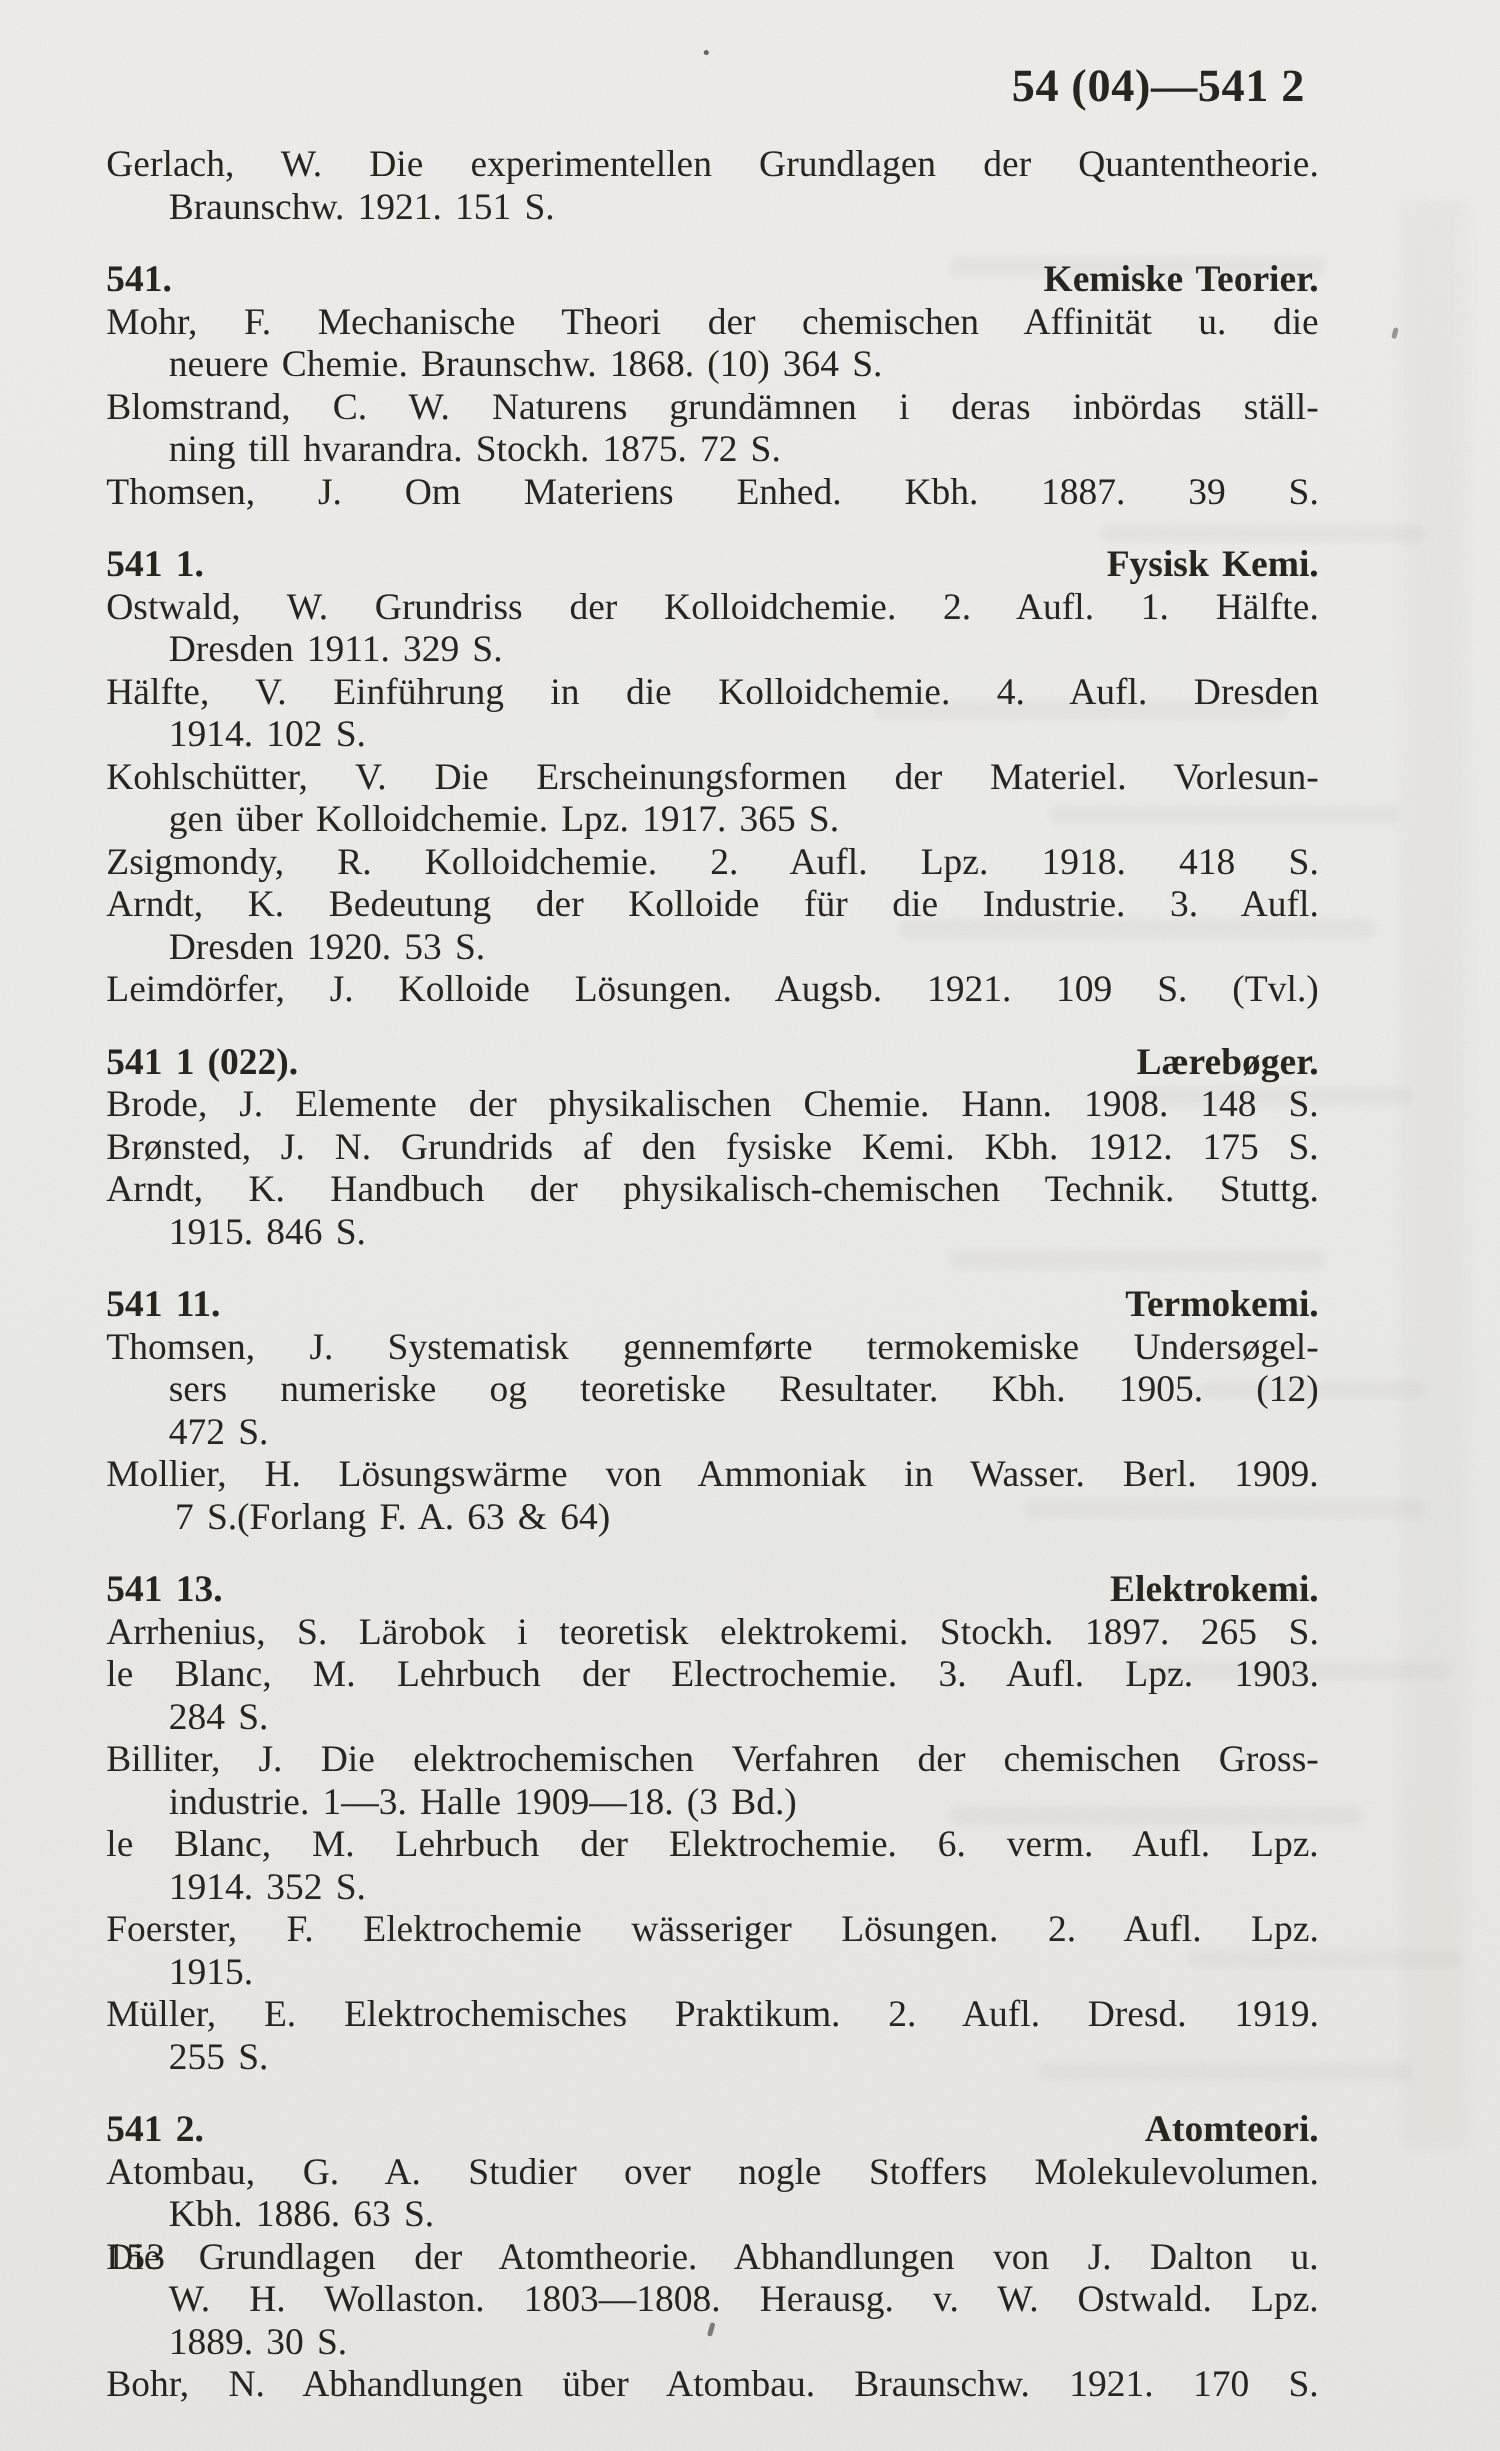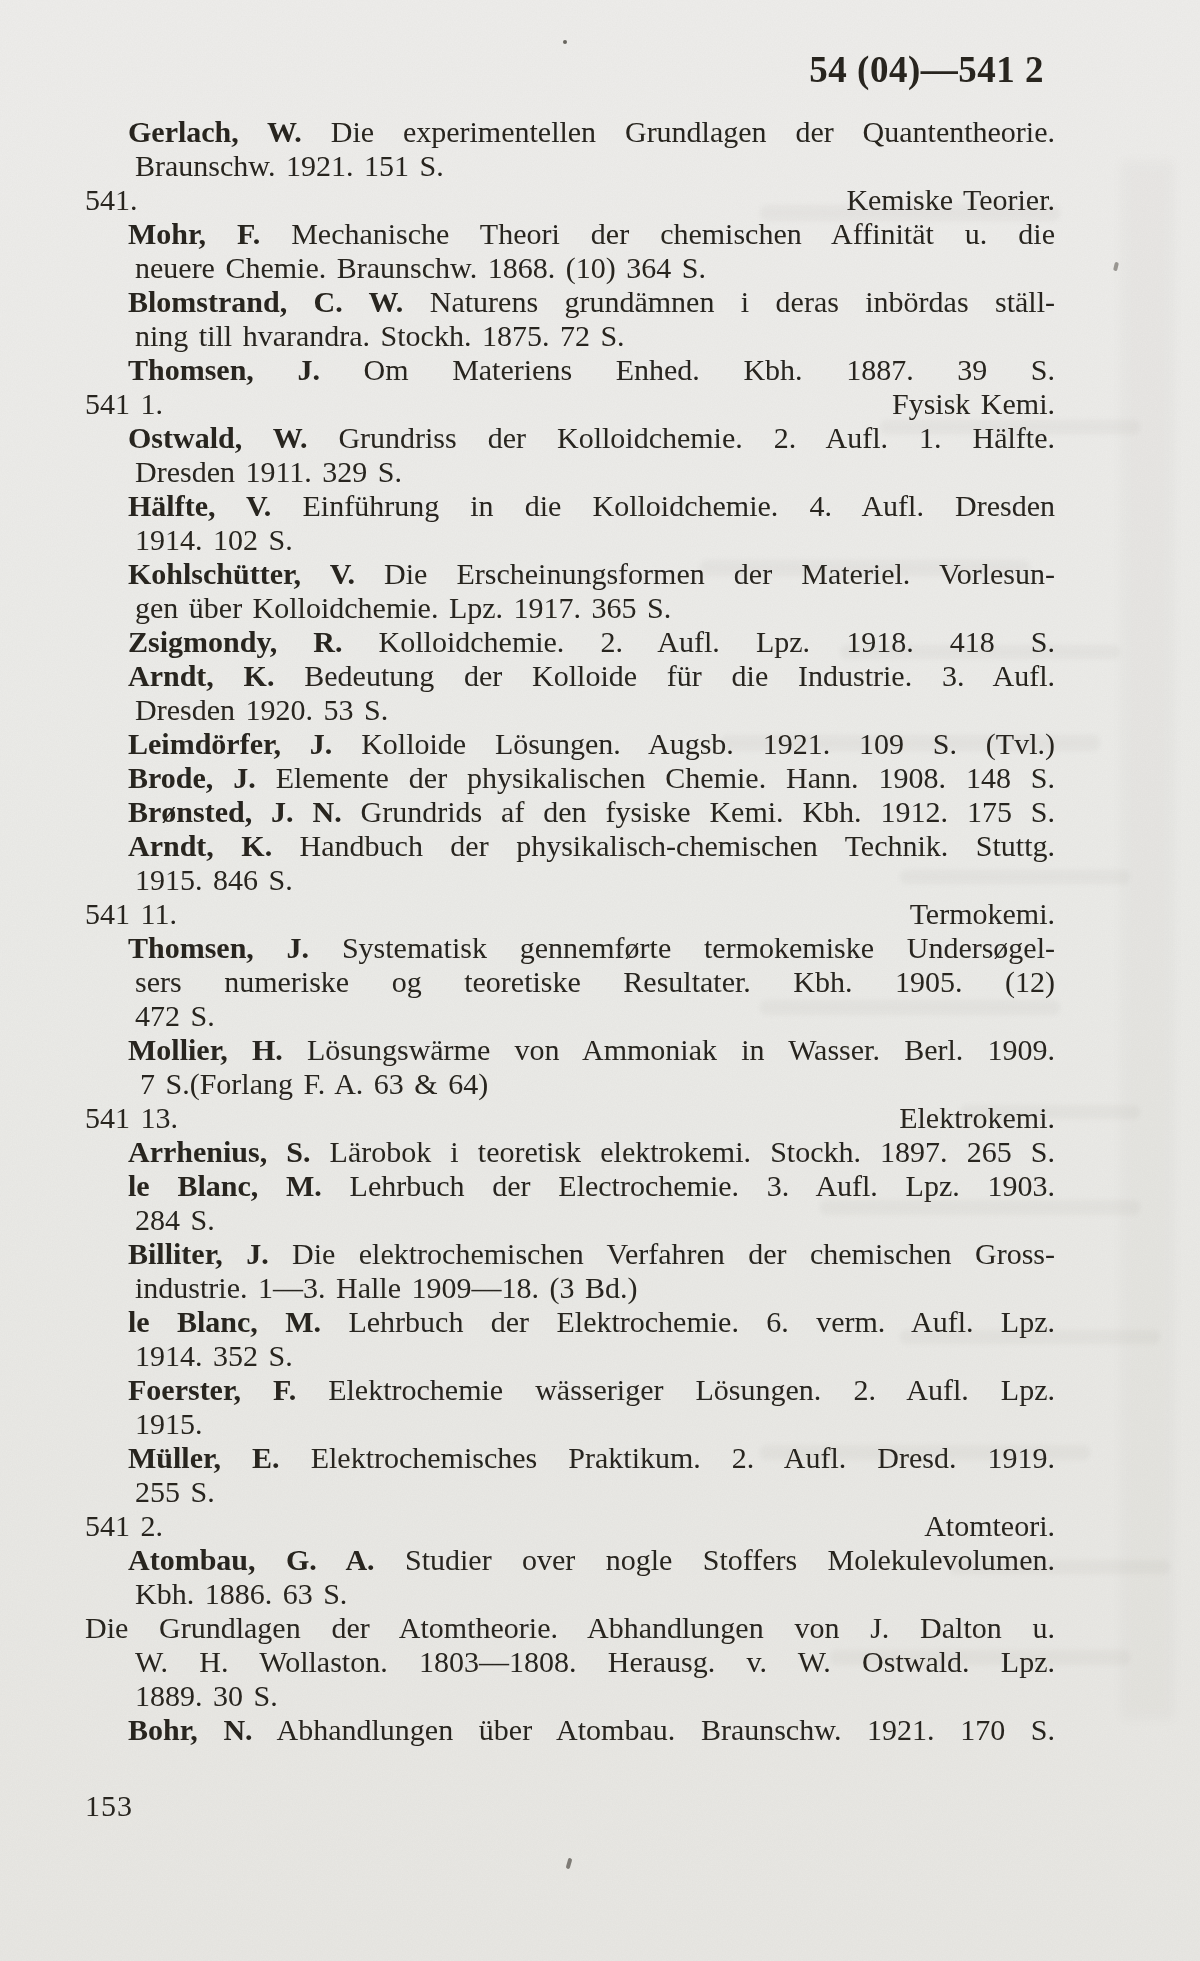--- a/index.html
+++ b/index.html
@@ -38,25 +38,26 @@
     top: 115px;
     width: 970px;
     font-size: 30px;
     line-height: 34px;
     word-spacing: 3px;
   }
   .entry { margin: 0; }
   .line { text-align: justify; }
   .line.fill { text-align-last: justify; }
   .line.cont { padding-left: 50px; }
-  .author { font-weight: bold; margin-left: 43px; }
+  .author { font-weight: normal; }
   .section {
     display: flex;
     justify-content: space-between;
-    font-weight: normal;
+    font-weight: bold;
+    margin-top: 24px;
   }
   .line.split {
     display: flex;
     justify-content: flex-start;
   }
   .split .left { padding-left: 55px; }
   .page-number {
     position: absolute;
     left: 85px;
     width: 966px;
@@ -154,20 +155,24 @@
       <div class="entry">
         <div class="line fill"><span class="author">Zsigmondy, R.</span> <span class="text">Kolloidchemie. 2. Aufl. Lpz. 1918. 418 S.</span></div>
       </div>
       <div class="entry">
         <div class="line fill"><span class="author">Arndt, K.</span> <span class="text">Bedeutung der Kolloide für die Industrie. 3. Aufl.</span></div>
         <div class="line cont"><span class="text">Dresden 1920. 53 S.</span></div>
       </div>
       <div class="entry">
         <div class="line fill"><span class="author">Leimdörfer, J.</span> <span class="text">Kolloide Lösungen. Augsb. 1921. 109 S. (Tvl.)</span></div>
       </div>
+      <div class="section">
+        <span class="code">541 1 (022).</span>
+        <span class="title">Lærebøger.</span>
+      </div>
       <div class="entry">
         <div class="line fill"><span class="author">Brode, J.</span> <span class="text">Elemente der physikalischen Chemie. Hann. 1908. 148 S.</span></div>
       </div>
       <div class="entry">
         <div class="line fill"><span class="author">Brønsted, J. N.</span> <span class="text">Grundrids af den fysiske Kemi. Kbh. 1912. 175 S.</span></div>
       </div>
       <div class="entry">
         <div class="line fill"><span class="author">Arndt, K.</span> <span class="text">Handbuch der physikalisch-chemischen Technik. Stuttg.</span></div>
         <div class="line cont"><span class="text">1915. 846 S.</span></div>
       </div>

